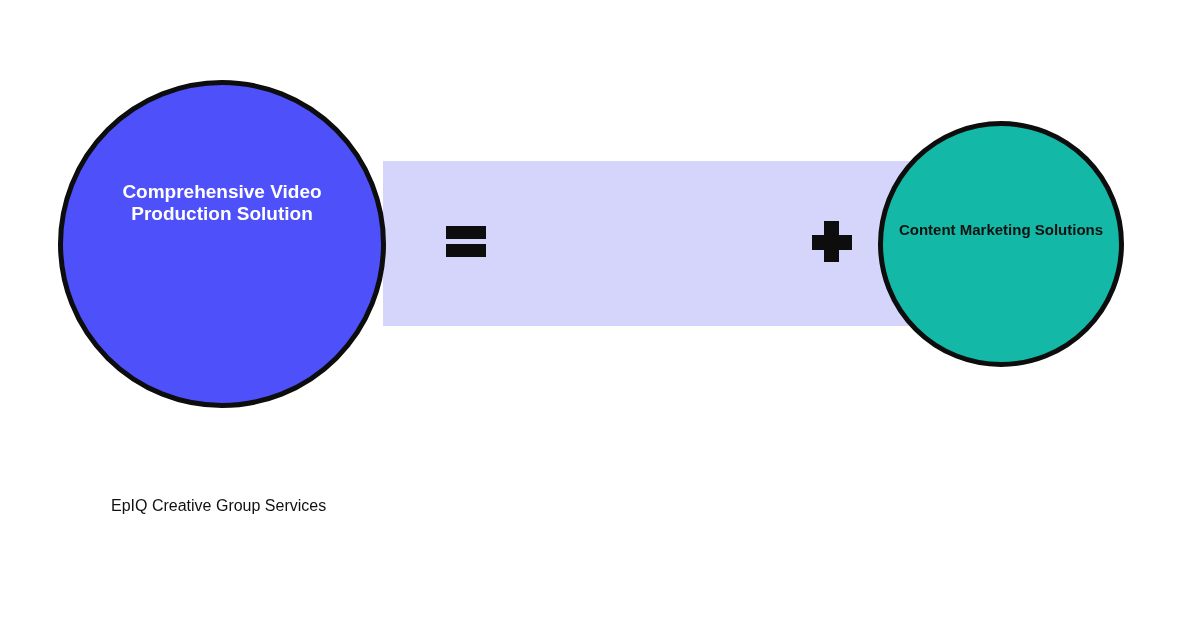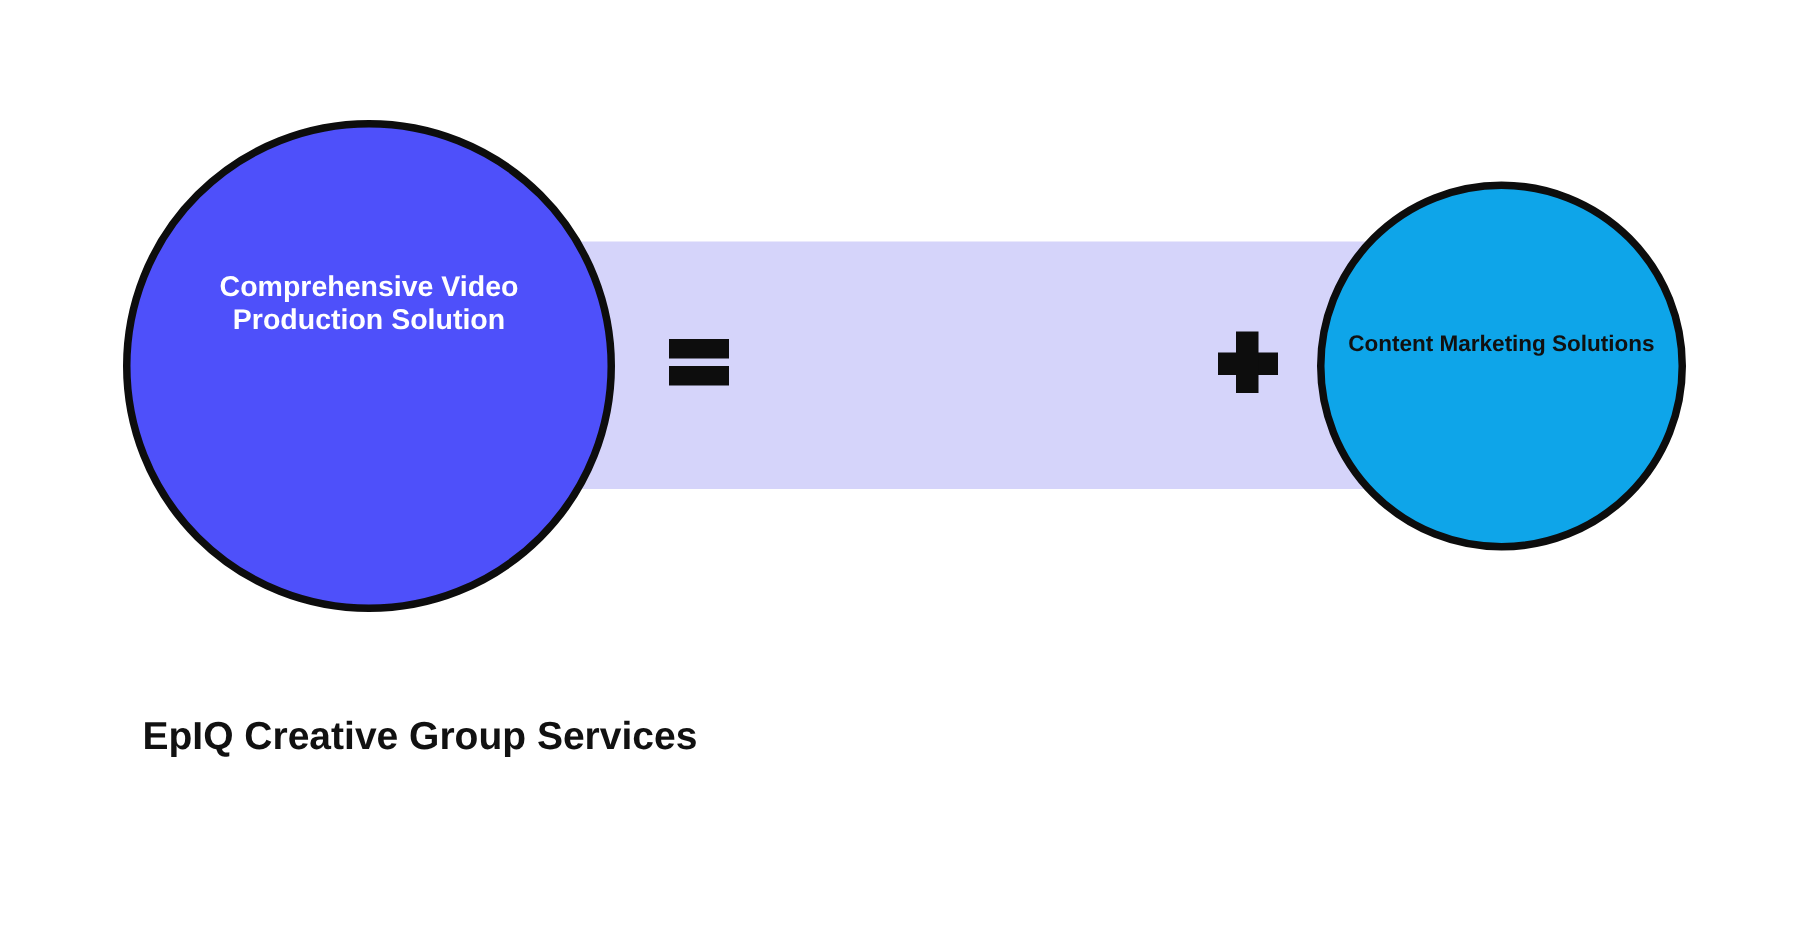--- a/index.html
+++ b/index.html
@@ -28,21 +28,21 @@
   }
 
   .circle {
     position: absolute;
     border-radius: 50%;
     border: 5px solid #0d0d0d;
     box-sizing: border-box;
     z-index: 2;
   }
   .circle-result {
-    left: 82px;
+    left: 58px;
     top: 80px;
     width: 328px;
     height: 328px;
     background: #4e50fa;
   }
   .circle-design {
     left: 533px;
     top: 117px;
     width: 246px;
     height: 246px;
@@ -124,25 +124,25 @@
     top: 0;
     width: 15px;
     height: 41px;
     background: #0d0d0d;
   }
 
   .title {
     position: absolute;
     left: 95px;
     top: 477px;
-    font-size: 26px;
+    font-size: 16px;
     line-height: 26px;
-    font-weight: bold;
+    font-weight: normal;
     color: #111111;
-    margin: 0;
+    margin: 16px;
     z-index: 1;
   }
 </style>
 </head>
 <body>
 
 <div id="canvas" style="background: rgb(255, 255, 255);">
 
   <div class="band" style="background: rgb(213, 212, 250);"></div>
 
@@ -155,19 +155,19 @@
     <div class="bar" style="background: rgb(13, 13, 13);"></div>
     <div class="bar" style="background: rgb(13, 13, 13);"></div>
   </div>
 
 
   <div class="plus" role="img" aria-label="+">
     <div class="h" style="background: rgb(13, 13, 13);"></div>
     <div class="v" style="background: rgb(13, 13, 13);"></div>
   </div>
 
-  <div class="circle circle-content" style="background: #0ea5e9;">
+  <div class="circle circle-content" style="background: #14b8a6;">
     <p class="circle-label label-content" style="color: rgb(17, 17, 17);">Content Marketing Solutions</p>
   </div>
 
   <p class="title" style="color: rgb(17, 17, 17);">EpIQ Creative Group Services</p>
 
 </div>
 
 </body></html>

